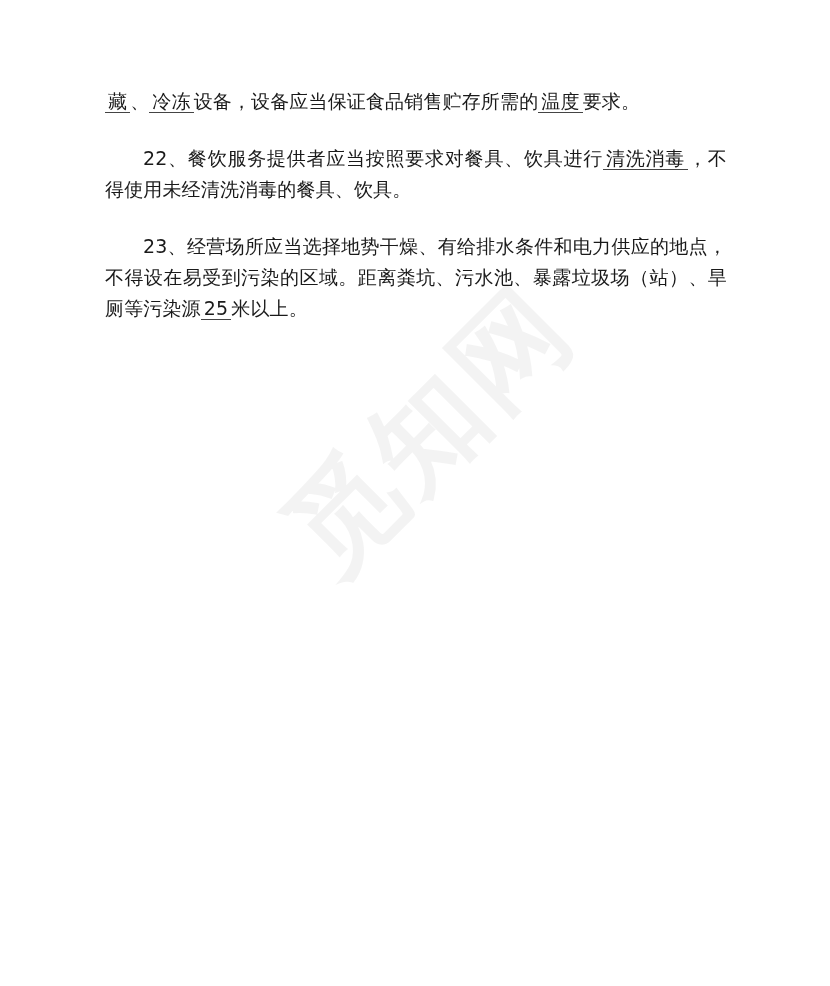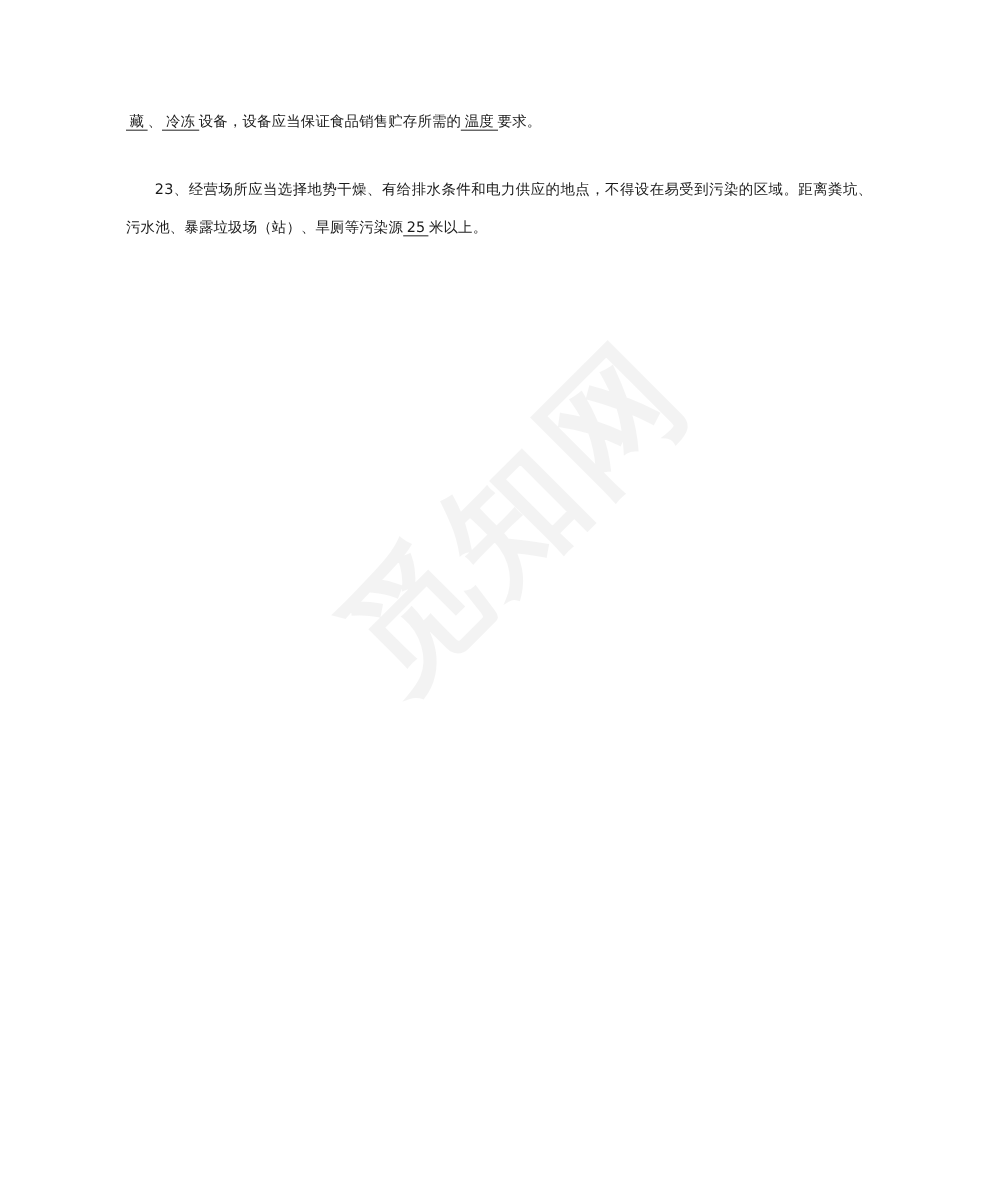--- a/index.html
+++ b/index.html
@@ -5,28 +5,29 @@
   html, body { margin: 0; padding: 0; background: #ffffff; }
   body { width: 830px; height: 986px; position: relative; overflow: hidden;
          font-family: "DejaVu Sans", "Liberation Sans", sans-serif; color: #1a1a1a; }
   .page { position: absolute; left: 0; top: 0; width: 830px; height: 986px; background: #fff; }
   .watermark { position: absolute; left: 270px; top: 300px; width: 320px; height: 260px;
                transform: rotate(-45deg); transform-origin: center;
                font-size: 110px; font-weight: bold; color: #000; opacity: 0.045;
                letter-spacing: 6px; white-space: nowrap; pointer-events: none;
                display: flex; align-items: center; justify-content: center; }
   .content { position: absolute; left: 105px; top: 86px; width: 622px; }
-  .para { font-size: 12px; line-height: 31px; text-align: justify; margin: 0; letter-spacing: 0.15px; }
+  .para { font-size: 19px; line-height: 31px; text-align: justify; margin: 0; letter-spacing: 0.15px; }
   .para.first { margin-bottom: 26px; }
   .para.item { text-indent: 2em; margin-bottom: 26px; }
   .blank { border-bottom: 1px solid #444; padding: 0 3px; display: inline; }
 </style>
 </head>
 <body>
 
 <div class="page">
   <div class="watermark">觅知网</div>
 
   <div class="content">
     <p class="para first"><span class="blank">藏</span><span>、</span><span class="blank">冷冻</span><span>设备，设备应当保证食品销售贮存所需的</span><span class="blank">温度</span><span>要求。</span></p>
+    <p class="para item"><span>22、餐饮服务提供者应当按照要求对餐具、饮具进行</span><span class="blank">清洗消毒</span><span>，不得使用未经清洗消毒的餐具、饮具。</span></p>
     <p class="para item"><span>23、经营场所应当选择地势干燥、有给排水条件和电力供应的地点，不得设在易受到污染的区域。距离粪坑、污水池、暴露垃圾场（站）、旱厕等污染源</span><span class="blank">25</span><span>米以上。</span></p>
   </div>
 </div>
 
 </body></html>

